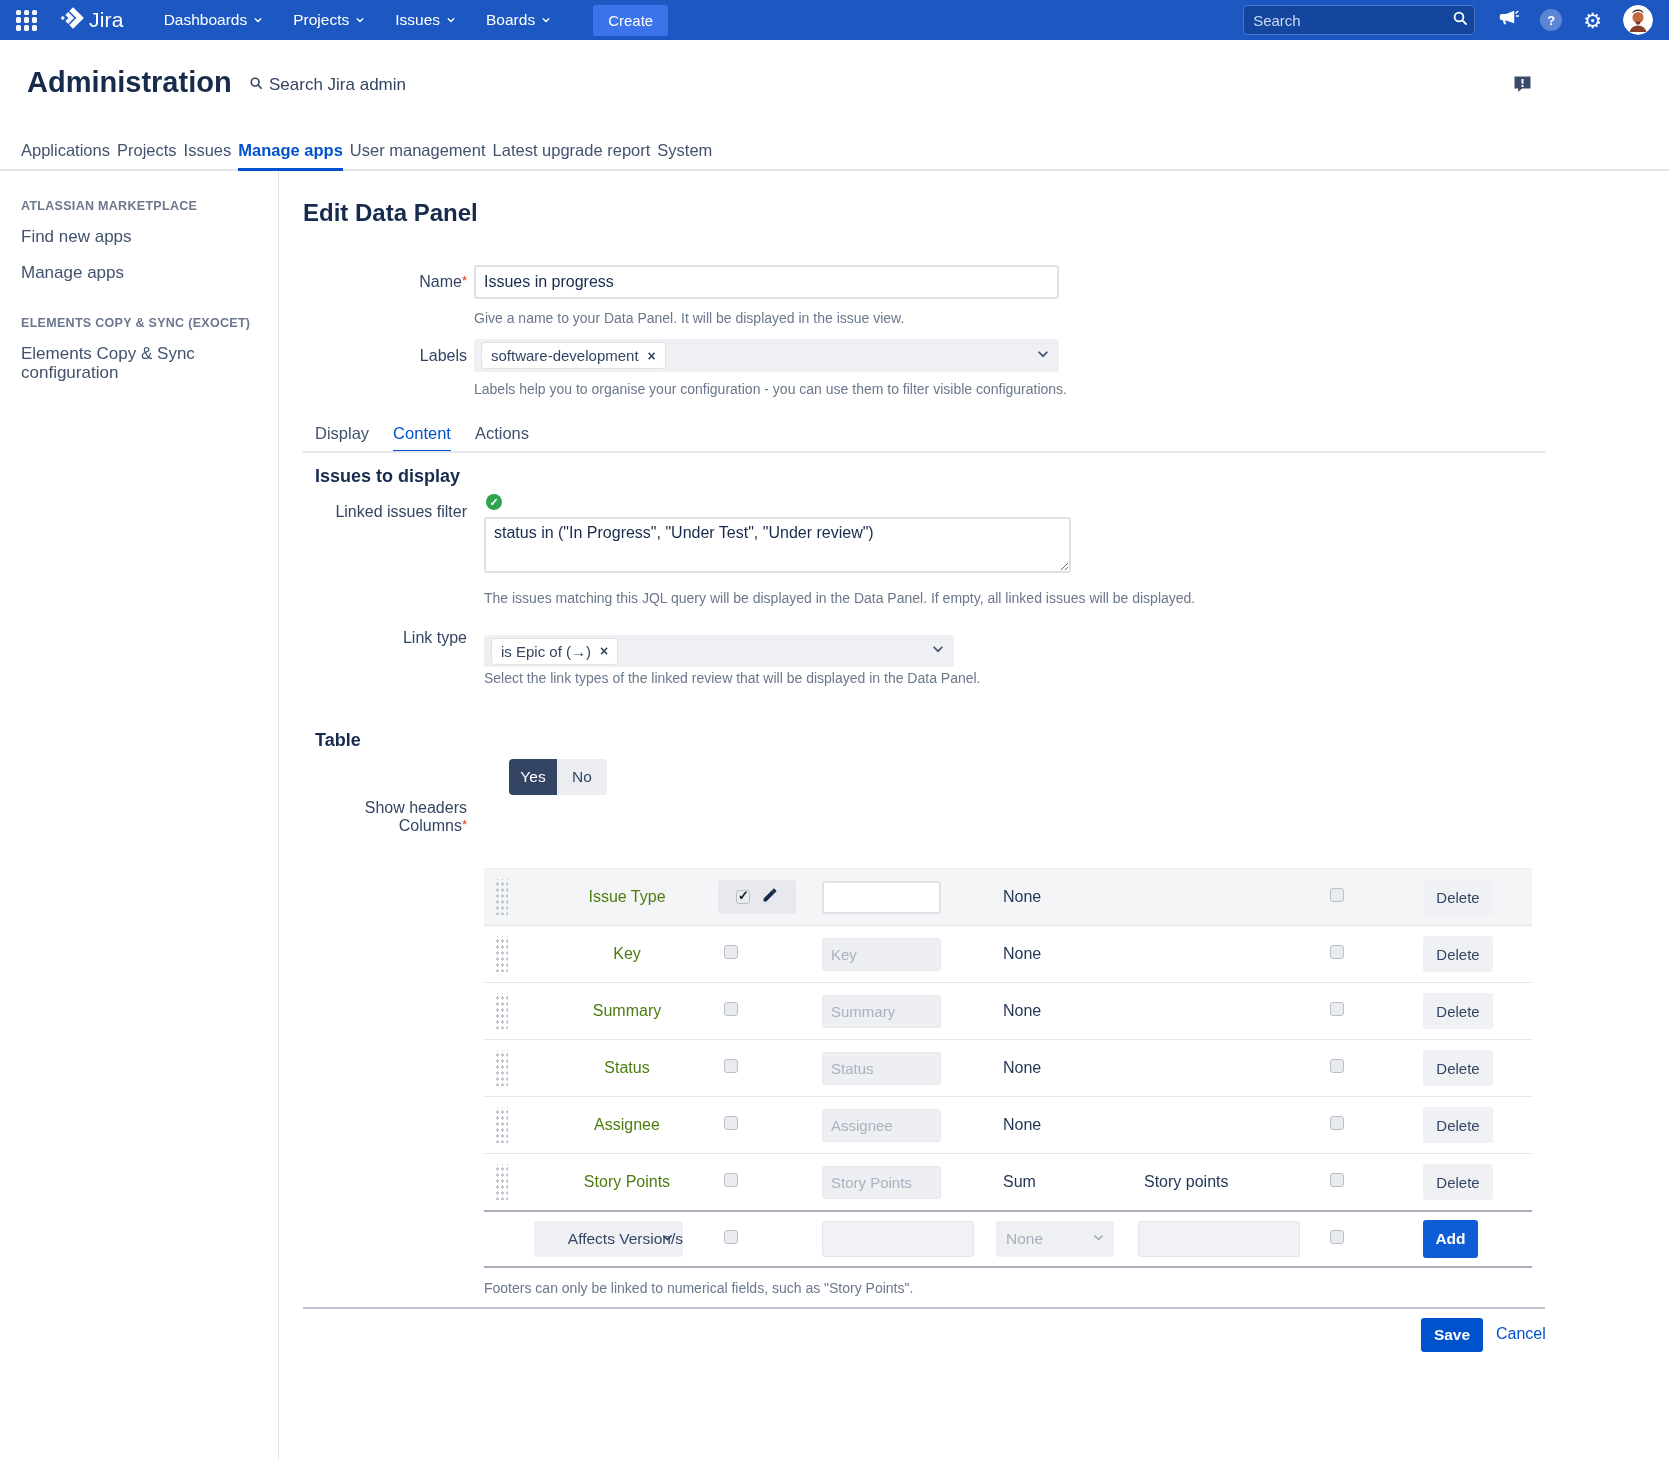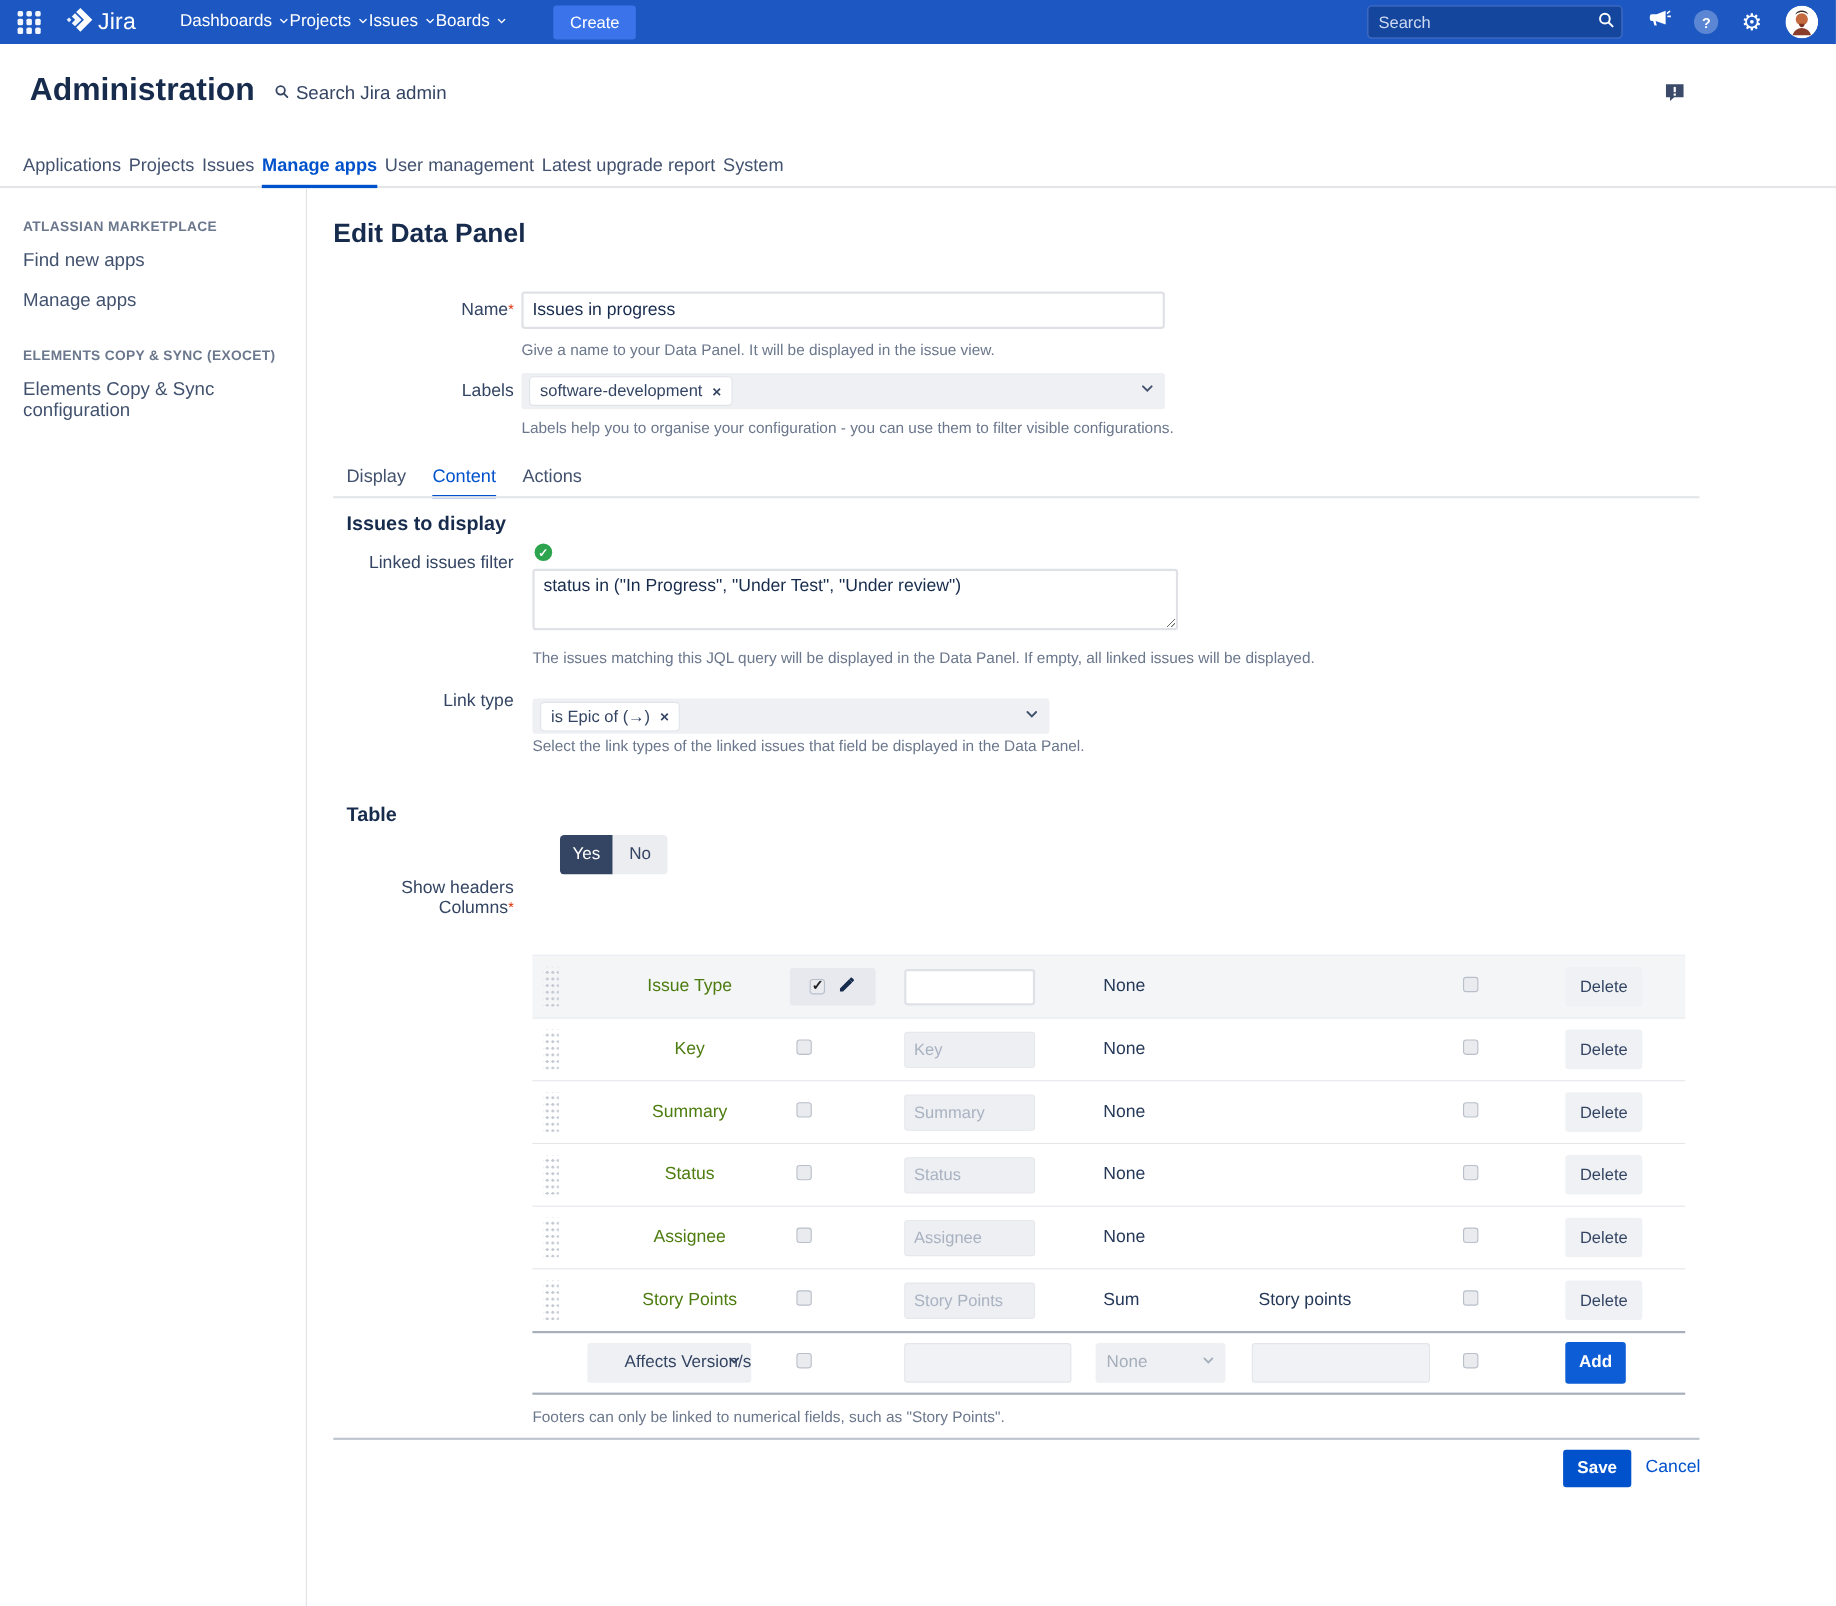--- a/index.html
+++ b/index.html
@@ -7,21 +7,21 @@
   body { font-family:"Liberation Sans", sans-serif; color:#172B4D; }
   .page { position:relative; width:1669px; height:1460px; background:#fff; overflow:hidden; }
 
   
   .navbar { position:absolute; left:0; top:0; width:1669px; height:40px; background:#1d58c2; display:flex; align-items:center; padding:0 16px; }
   .nav-left { display:flex; align-items:center; gap:14px; }
   .grid9 { width:21px; height:21px; display:grid; grid-template-columns:repeat(3,1fr); gap:2.5px; cursor:pointer; }
   .grid9 span { background:#fff; border-radius:1.5px; opacity:.95; }
   .logo { display:flex; align-items:center; gap:4px; margin-left:8px; cursor:pointer; }
   .logo-text { color:#fff; font-size:21px; font-weight:500; letter-spacing:.2px; }
-  .nav-items { display:flex; align-items:center; margin-left:26px; }
+  .nav-items { display:flex; align-items:center; gap:30px; margin-left:26px; }
   .nav-item { color:#fff; font-size:15.5px; display:flex; align-items:center; gap:6px; cursor:pointer; }
   .create-btn { margin-left:28px; background:#3b74ea; color:#fff; font-size:15px; font-weight:500; border:none; border-radius:3px; padding:7px 15px; cursor:pointer; }
   .nav-right { margin-left:auto; display:flex; align-items:center; gap:21px; }
   .nav-search { width:232px; height:30px; background:#15469e; border:1px solid #4a72c6; border-radius:4px; display:flex; align-items:center; padding:0 9px; }
   .nav-search input { flex:1; background:transparent; border:none; outline:none; color:#fff; font-size:15px; font-family:"Liberation Sans",sans-serif; }
   .nav-search input::placeholder { color:#cdd9f0; }
   .round-help { width:22px; height:22px; border-radius:50%; background:rgba(255,255,255,.28); color:#fff; font-size:13px; font-weight:bold; display:flex; align-items:center; justify-content:center; cursor:pointer; }
   .gear-glyph { color:#fff; font-size:21px; line-height:1; cursor:pointer; }
   .avatar { width:30px; height:30px; border-radius:50%; overflow:hidden; cursor:pointer; }
 
@@ -266,21 +266,21 @@
     <span class="chip">
       <span>is Epic of (→)</span>
       <span class="x">×</span>
     </span>
     <span class="chev">
       <svg width="14" height="14" viewBox="0 0 16 16">
           <path d="M3.5 6l4.5 4.5L12.5 6" stroke="#42526E" stroke-width="2" fill="none" stroke-linecap="round"></path>
         </svg>
     </span>
   </div>
-  <div class="help" style="left:484px; top:670px;">Select the link types of the linked issues that field be displayed in the Data Panel.</div>
+  <div class="help" style="left:484px; top:670px;">Select the link types of the linked review that will be displayed in the Data Panel.</div>
 
   <div class="sec-h" style="left:315px; top:730px;">Table</div>
   <div class="lbl" style="top:767px;margin-top:32px;">Show headers</div>
   <div class="toggle">
     <div class="t-yes">Yes</div>
     <div class="t-no">No</div>
   </div>
 
   <div class="lbl" style="top:817px;">
     <span>Columns</span><span class="req">*</span>

